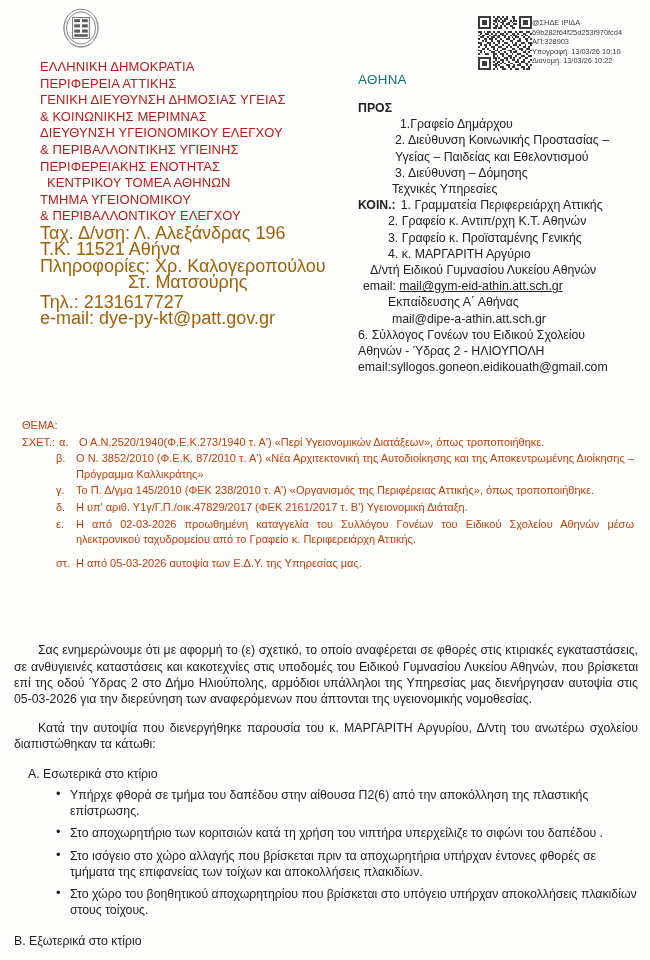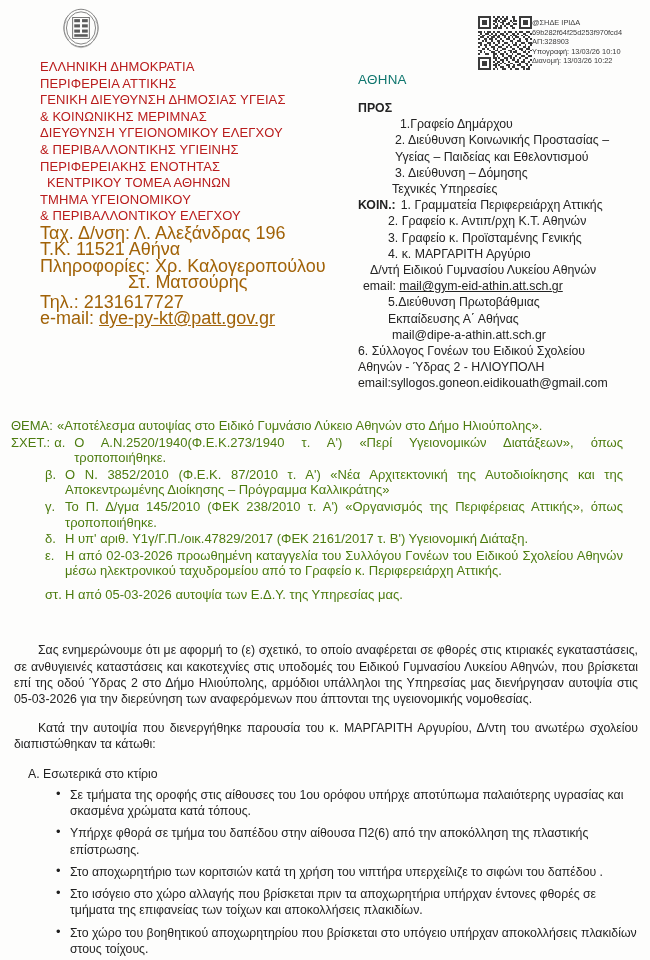--- a/index.html
+++ b/index.html
@@ -55,21 +55,20 @@
 
   .contact-line {
     font-size: 18px;
     line-height: 16.4px;
     white-space: nowrap;
     color: #a16207;
   }
   .contact-line.gap { margin-top: 3px; }
   .contact-line.pad { padding-left: 88px; }
   .mail-link {
-    text-decoration: underline;
   }
 
   
   .stamp {
     position: absolute;
     left: 478px;
     top: 16px;
     display: flex;
     gap: 0;
     align-items: flex-start;
@@ -121,26 +120,26 @@
   .r-ind4 { padding-left: 30px; }
   .r-ind5 { padding-left: 24px; }
   .r-ind6 { padding-left: 12px; }
   .r-ind7 { padding-left: 5px; }
   .r-ind0 { padding-left: 0px; }
   .u { text-decoration: underline; }
 
   
   .subject-block {
     position: absolute;
-    left: 11px;
+    left: 22px;
     top: 418px;
     width: 612px;
-    font-size: 13px;
+    font-size: 11px;
     line-height: 15.6px;
-    color: #4d7c0f;
+    color: #c2410c;
   }
   .theme-row { display: flex; white-space: nowrap; }
   .theme-label { flex: 0 0 auto; padding-right: 4px; }
 
   .ref-row { display: flex; margin-top: 1px; }
   .ref-label {
     flex: 0 0 auto;
     padding-right: 4px;
     white-space: nowrap;
   }
@@ -491,36 +490,34 @@
         <span class="rec-body">1. Γραμματεία Περιφερειάρχη Αττικής</span>
       </div>
       <div class="r-ind4">2. Γραφείο κ. Αντιπ/ρχη  Κ.Τ. Αθηνών</div>
       <div class="r-ind4">3. Γραφείο κ. Προϊσταμένης Γενικής</div>
       <div class="r-ind4">4. κ. ΜΑΡΓΑΡΙΤΗ Αργύριο</div>
       <div class="r-ind6">Δ/ντή  Ειδικού Γυμνασίου Λυκείου Αθηνών</div>
       <div class="r-ind7">
         <span>email:</span>
         <span class="u">mail@gym-eid-athin.att.sch.gr</span>
       </div>
-      <div class="r-ind4">5.Διεύθυνση Πρωτοβάθμιας</div>
       <div class="r-ind4">Εκπαίδευσης Α΄ Αθήνας</div>
       <div class="r-ind3">mail@dipe-a-athin.att.sch.gr</div>
       <div class="r-ind0">6. Σύλλογος Γονέων  του Ειδικού Σχολείου</div>
       <div class="r-ind0">Αθηνών - Ύδρας 2 - ΗΛΙΟΥΠΟΛΗ</div>
       <div class="r-ind0">
         <span>email:</span><span>syllogos.goneon.eidikouath@gmail.com</span>
       </div>
     </div>
   </div>
 
   <div class="subject-block">
 
     <div class="theme-row">
       <span class="theme-label">ΘΕΜΑ:</span>
-      <span>«Αποτέλεσμα αυτοψίας στο Ειδικό Γυμνάσιο Λύκειο Αθηνών στο Δήμο Ηλιούπολης».</span>
     </div>
 
     <div class="ref-row">
       <span class="ref-label">ΣΧΕΤ.:</span>
       <span class="ref-marker">α.</span>
       <span class="ref-text">Ο Α.Ν.2520/1940(Φ.Ε.Κ.273/1940 τ. Α') «Περί Υγειονομικών Διατάξεων», όπως τροποποιήθηκε.</span>
     </div>
 
     <div class="ref-row ref-indent-a">
       <span class="ref-marker">β.</span>
@@ -549,21 +546,20 @@
   </div>
 
   <div class="body-block">
 
     <p class="para">Σας ενημερώνουμε ότι με αφορμή το (ε) σχετικό, το οποίο αναφέρεται σε φθορές στις κτιριακές εγκαταστάσεις, σε ανθυγιεινές καταστάσεις  και κακοτεχνίες στις υποδομές του Ειδικού  Γυμνασίου Λυκείου Αθηνών, που βρίσκεται επί της οδού Ύδρας 2 στο Δήμο Ηλιούπολης, αρμόδιοι υπάλληλοι της Υπηρεσίας μας διενήργησαν αυτοψία στις 05-03-2026 για την διερεύνηση των αναφερόμενων που άπτονται της υγειονομικής νομοθεσίας.</p>
     <p class="para">Κατά την αυτοψία που διενεργήθηκε παρουσία του κ.  ΜΑΡΓΑΡΙΤΗ Αργυρίου, Δ/ντη του ανωτέρω σχολείου διαπιστώθηκαν τα κάτωθι:</p>
 
     <div class="sec-head">Α. Εσωτερικά στο κτίριο</div>
 
     <ul class="bullets">
-      <li>Σε τμήματα της  οροφής  στις αίθουσες του 1ου ορόφου  υπήρχε   αποτύπωμα παλαιότερης υγρασίας και σκασμένα χρώματα κατά τόπους.</li>
       <li>Υπήρχε φθορά σε τμήμα του δαπέδου  στην αίθουσα Π2(6) από την αποκόλληση  της πλαστικής επίστρωσης.</li>
       <li>Στο αποχωρητήριο των κοριτσιών κατά τη χρήση του νιπτήρα υπερχείλιζε το σιφώνι του δαπέδου .</li>
       <li>Στο ισόγειο στο χώρο αλλαγής που βρίσκεται πριν τα αποχωρητήρια  υπήρχαν έντονες φθορές σε τμήματα της επιφανείας των τοίχων και αποκολλήσεις πλακιδίων.</li>
       <li>Στο χώρο του βοηθητικού αποχωρητηρίου που βρίσκεται στο υπόγειο υπήρχαν αποκολλήσεις πλακιδίων στους τοίχους.</li>
     </ul>
 
     <div class="sec-head flush">Β. Εξωτερικά στο κτίριο</div>
 
   </div>
 

